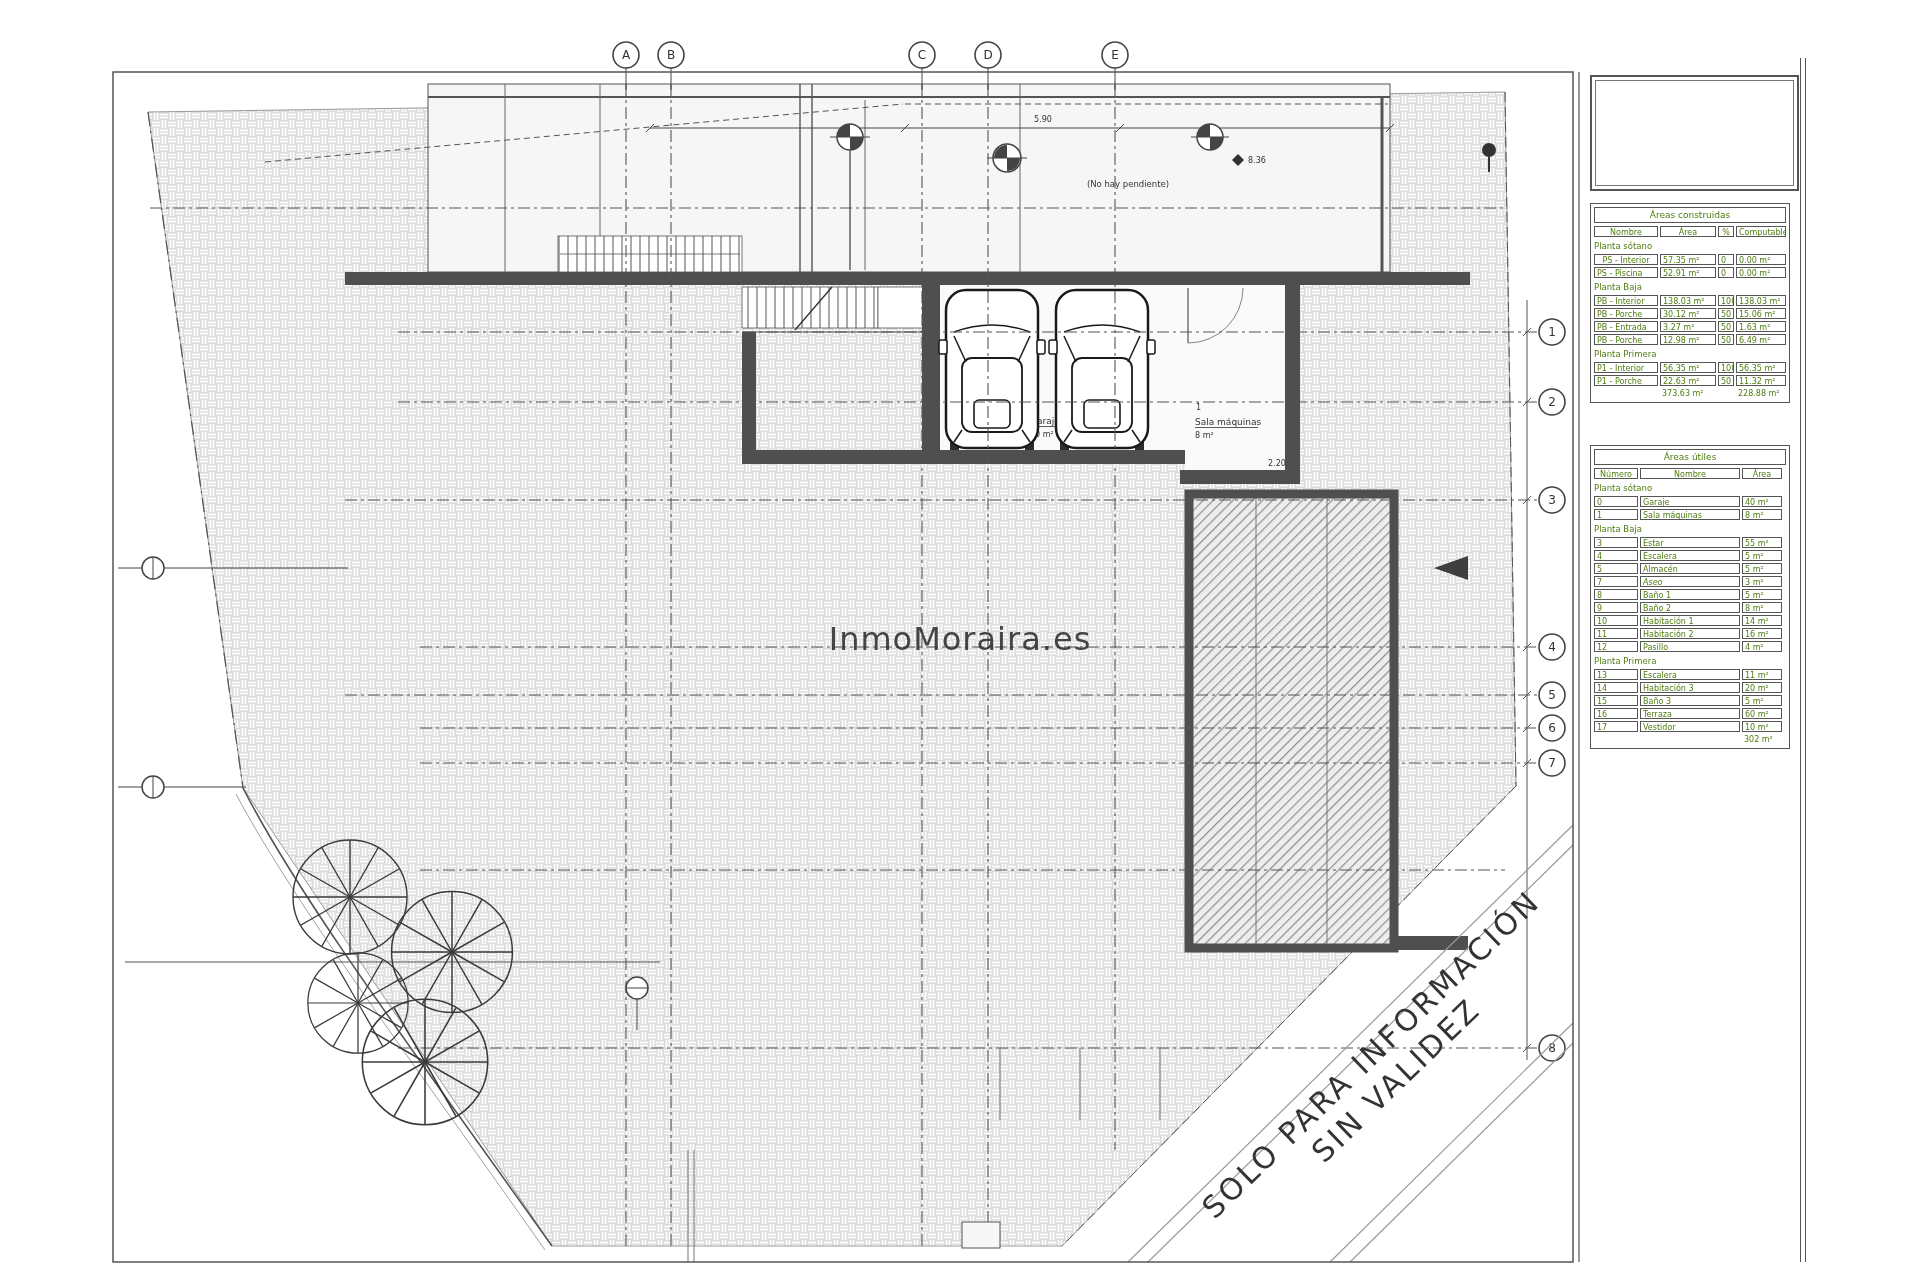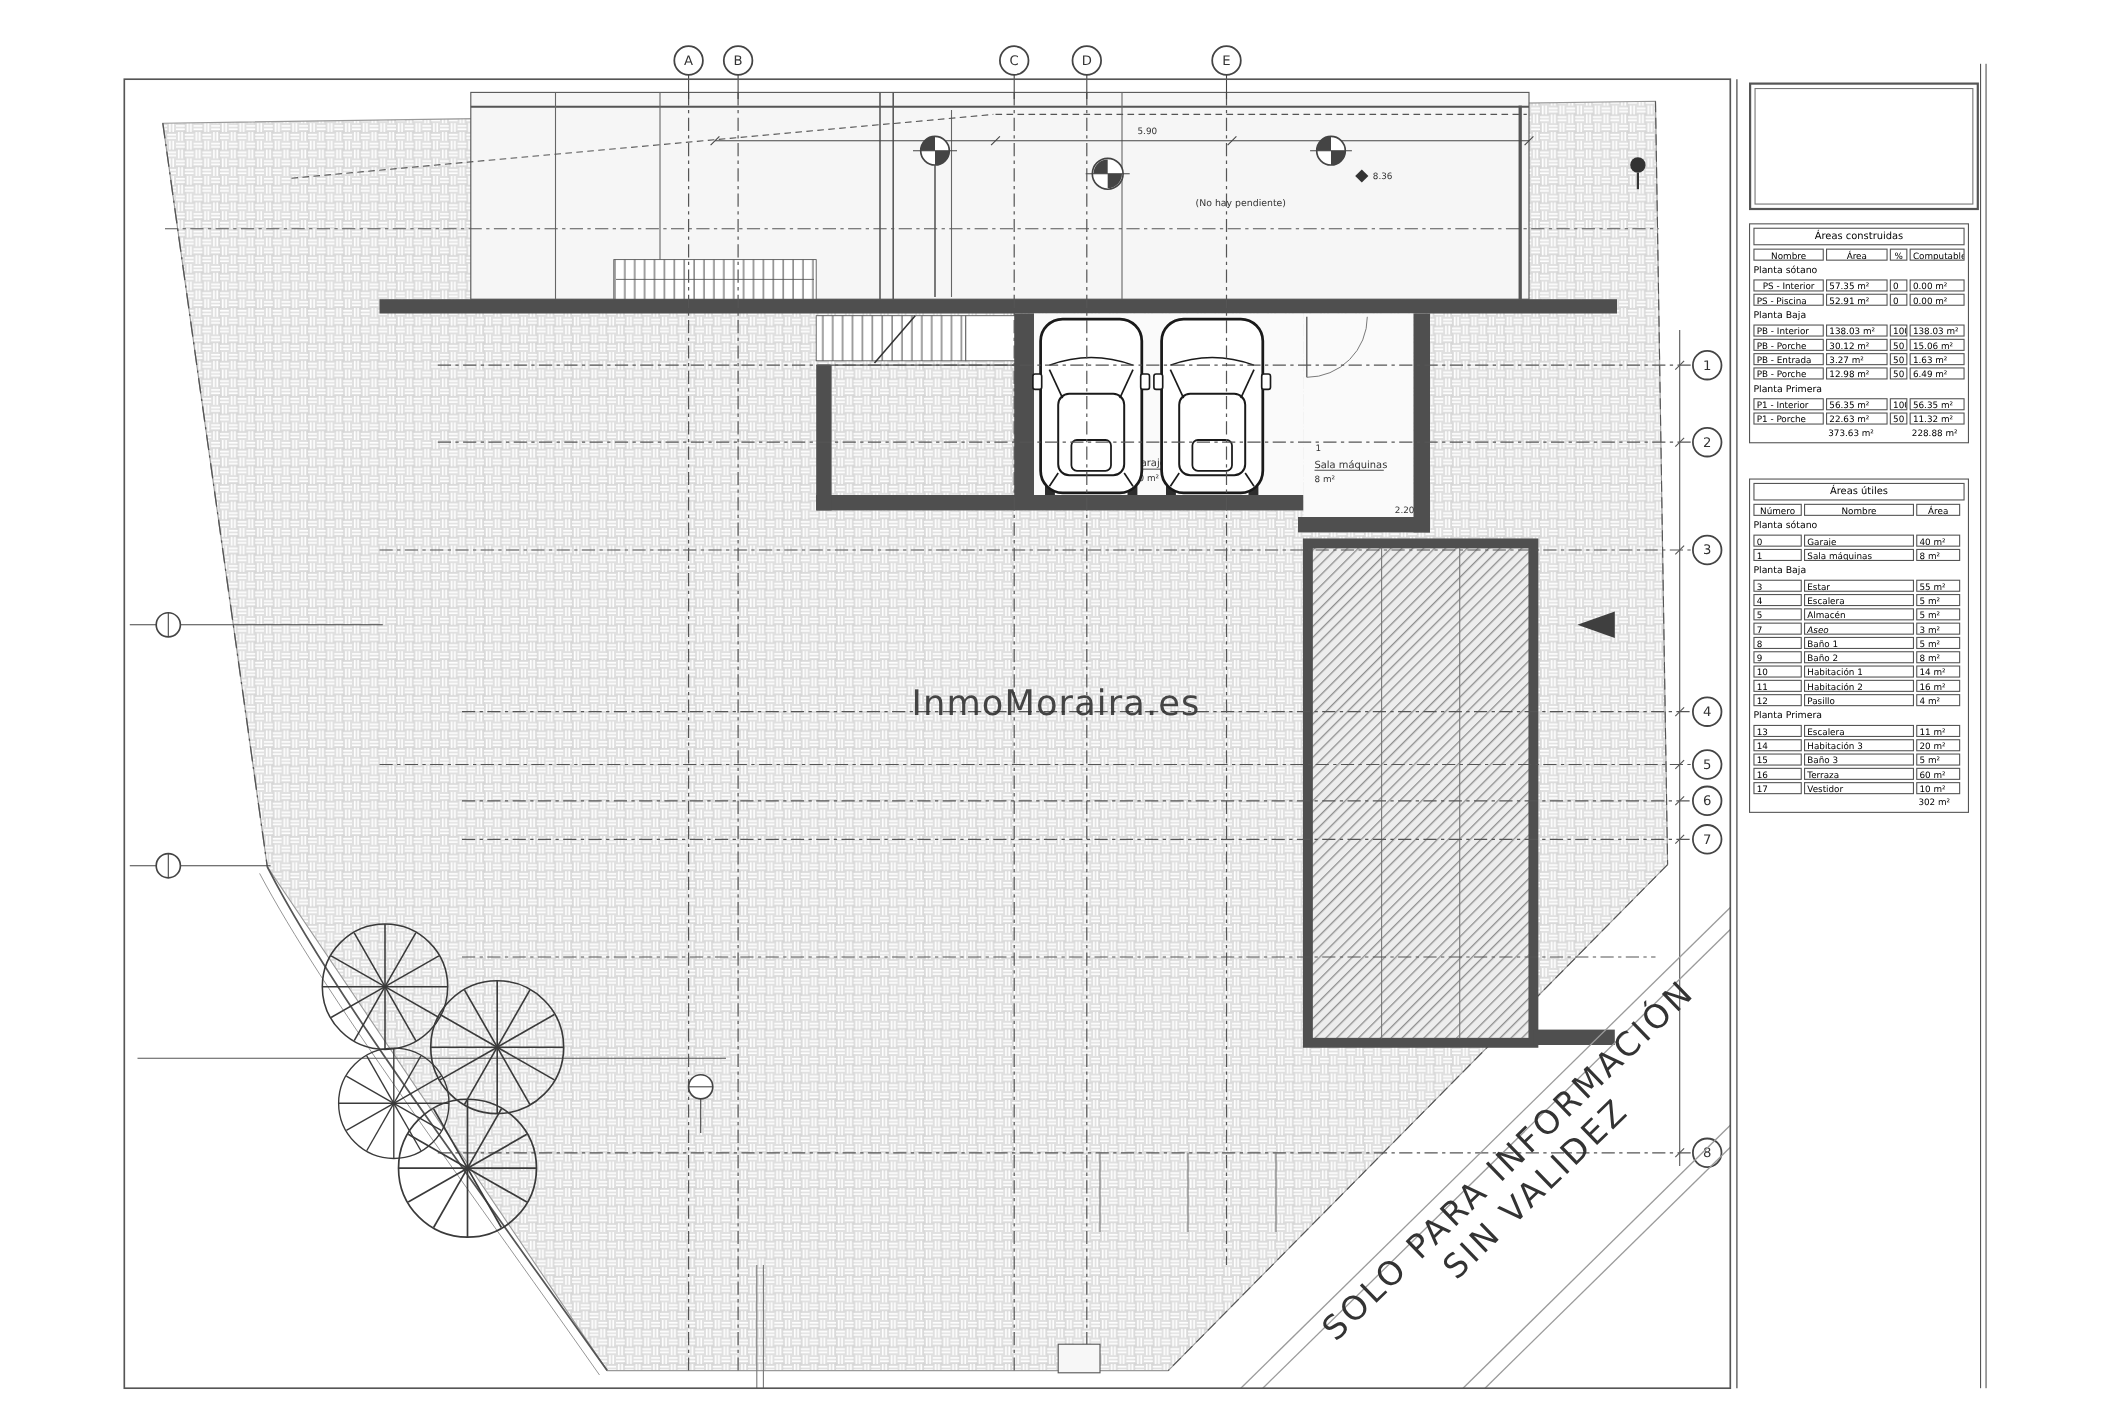--- a/index.html
+++ b/index.html
@@ -3,21 +3,21 @@
 <meta charset="utf-8">
 <style>
   html,body{margin:0;padding:0;background:#fff;}
   .sheet{position:relative;width:1920px;height:1280px;background:#fff;
          font-family:"DejaVu Sans",sans-serif;overflow:hidden;}
   svg text{font-family:"DejaVu Sans",sans-serif;fill:#333;}
   
   .titleblock{position:absolute;left:1590px;top:75px;width:205px;height:112px;
               border:2px solid #555;background:#fff;}
   .titleblock .inner{position:absolute;left:3px;top:3px;right:3px;bottom:3px;border:1px solid #777;}
-  .tbl{position:absolute;width:200px;border:1px solid #555;background:#fff;padding:3px;box-sizing:border-box;color:#000000;}
+  .tbl{position:absolute;width:200px;border:1px solid #555;background:#fff;padding:3px;box-sizing:border-box;color:#4d7c0f;}
   .tbl-title{border:1px solid #555;text-align:center;font-size:9px;line-height:14px;height:14px;margin-bottom:3px;}
   .tbl-row{display:flex;gap:2px;margin-top:2px;}
   .cell{border:1px solid #555;font-size:8px;line-height:11px;height:11px;
         padding:0 2px;box-sizing:border-box;overflow:hidden;white-space:nowrap;background:#fff;}
   .head .cell{text-align:center;}
   .tbl-sec{font-size:8.5px;line-height:11px;margin-top:4px;}
   .total .cell{border:none;background:transparent;}
   .sheetedge{position:absolute;left:1800px;top:58px;width:4px;height:1204px;
              border-left:1px solid #555;border-right:1px solid #555;}
 </style>
@@ -428,21 +428,21 @@
         <div class="cell" style="width: 50px;">11.32 m²</div>
       </div>
       <div class="tbl-row total">
         <div class="cell" style="width: 64px; visibility: hidden;"></div>
         <div class="cell" style="width: 56px;">373.63 m²</div>
         <div class="cell" style="width: 16px; visibility: hidden;"></div>
         <div class="cell" style="width: 50px;">228.88 m²</div>
       </div>
     </div>
 
-<div class="tbl" style="left:1590px;top:435px;">
+<div class="tbl" style="left:1590px;top:445px;">
       <div class="tbl-title">Áreas útiles</div>
       <div class="tbl-row head">
         <div class="cell" style="width: 44px; text-align: center;">Número</div>
         <div class="cell" style="width: 100px;">Nombre</div>
         <div class="cell" style="width: 40px;">Área</div>
       </div>
       <div class="tbl-sec">Planta sótano</div>
       <div class="tbl-row">
         <div class="cell" style="width: 44px;">0</div>
         <div class="cell" style="width: 100px;">Garaje</div>

